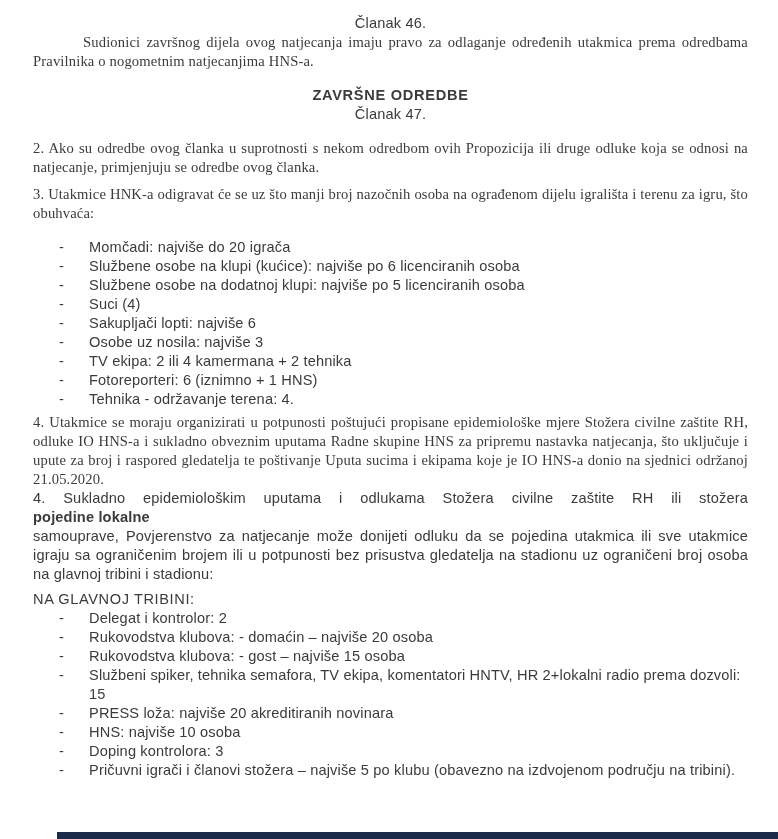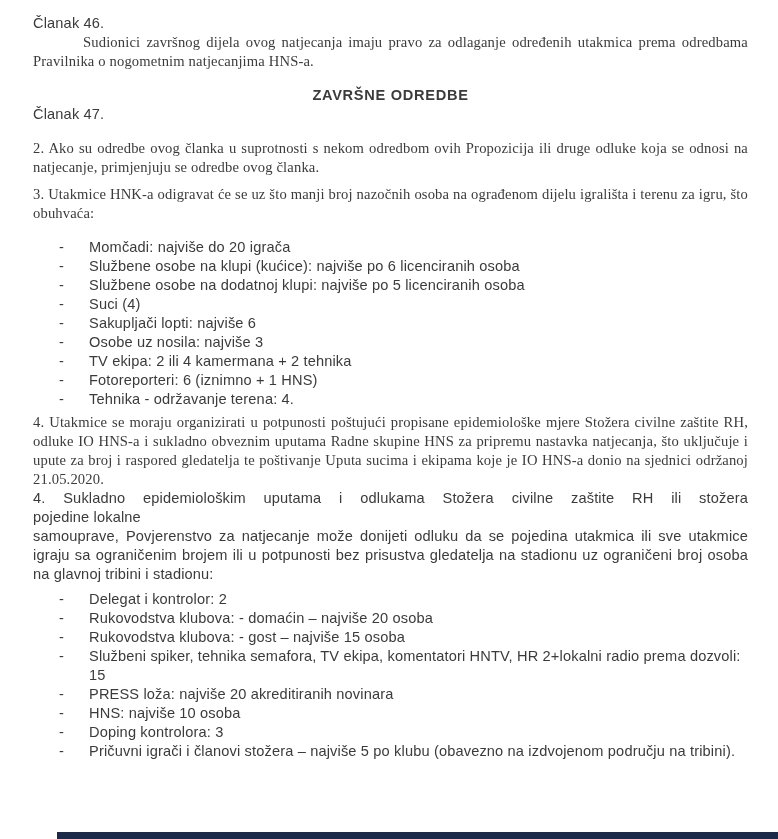--- a/index.html
+++ b/index.html
@@ -10,33 +10,33 @@
     overflow: hidden;
     background: #ffffff;
     font-family: "Liberation Sans", sans-serif;
     font-size: 14.6px;
     line-height: 19px;
     color: #3b3b3b;
     letter-spacing: 0.15px;
   }
   .content { padding: 14px 30px 0 33px; }
   p { margin: 0; }
-  .center { }
+  .center { text-align: center; }
   .just { text-align: justify; font-family: Liberation Serif, serif; }
   .indent { text-indent: 50px; }
   .section-head { font-weight: bold; letter-spacing: 0.7px; text-align: center; }
   .caps { letter-spacing: 0.6px; }
   .sp15 { height: 15px; }
   .sp8  { height: 8px; }
   .sp4  { height: 4px; }
   .sp6  { height: 6px; }
   .li { display: flex; margin-left: 26px; }
   .li .dash { flex: 0 0 30px; width: 30px; }
   .li .txt { flex: 1; }
-  .line { display: block; }
+  .line { display: block; font-weight: bold; }
   .stretch { display: block; text-align: justify; text-align-last: justify; }
   .rest { display: block; text-align: justify; }
   .bottom-bar {
     position: absolute;
     left: 57px; right: 0; bottom: 0;
     height: 7px;
   }
 </style>
 </head>
 <body>
@@ -103,20 +103,21 @@
 
     <p class="just">4. Utakmice se moraju organizirati u potpunosti poštujući propisane epidemiološke mjere Stožera civilne zaštite RH, odluke IO HNS-a i sukladno obveznim uputama Radne skupine HNS za pripremu nastavka natjecanja, što uključuje i upute za broj i raspored gledatelja te poštivanje Uputa sucima i ekipama koje je IO HNS-a donio na sjednici održanoj 21.05.2020.</p>
     <p>
       <span class="stretch">4. Sukladno epidemiološkim uputama i odlukama Stožera civilne zaštite RH ili stožera</span>
       <span class="line">pojedine lokalne</span>
       <span class="rest">samouprave, Povjerenstvo za natjecanje može donijeti odluku da se pojedina utakmica ili sve utakmice igraju sa ograničenim brojem ili u potpunosti bez prisustva gledatelja na stadionu uz ograničeni broj osoba na glavnoj tribini i stadionu:</span>
     </p>
 
     <div class="sp6"></div>
 
+    <p class="caps">NA GLAVNOJ TRIBINI:</p>
 
     <div>
       <div class="li">
         <span class="dash">-</span>
         <span class="txt">Delegat i kontrolor: 2</span>
       </div>
       <div class="li">
         <span class="dash">-</span>
         <span class="txt">Rukovodstva klubova: - domaćin – najviše 20 osoba</span>
       </div>

